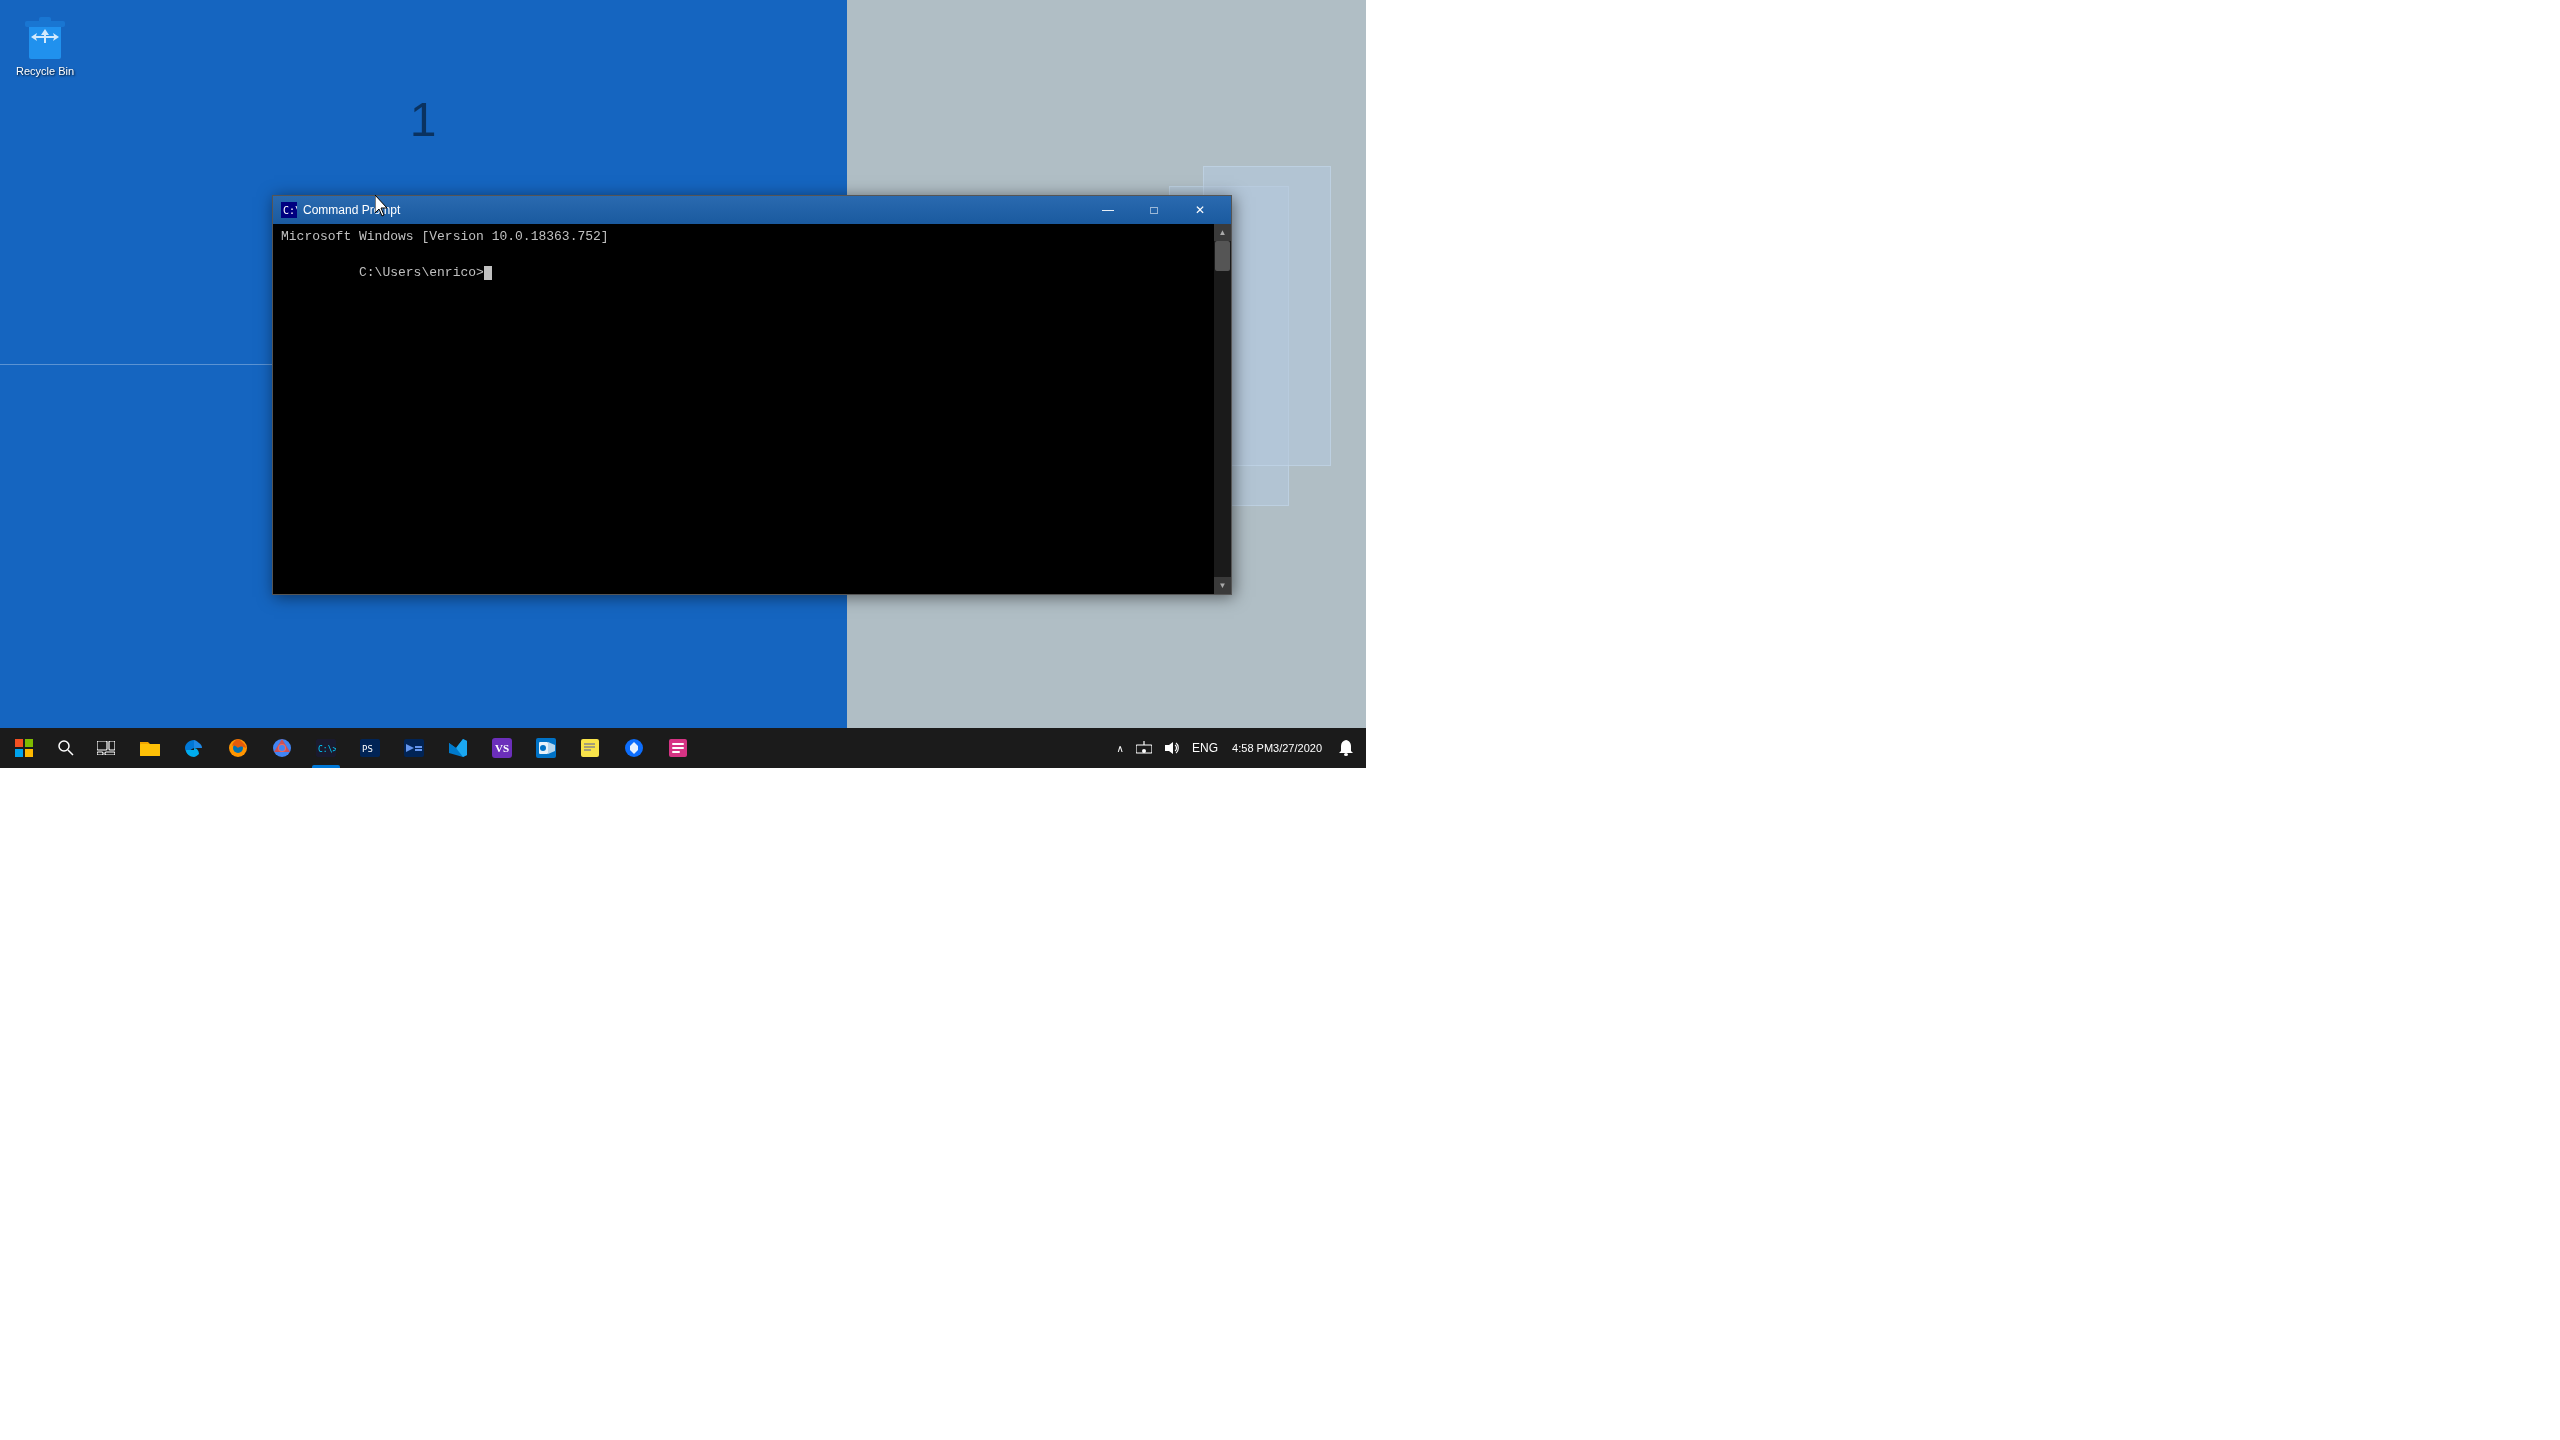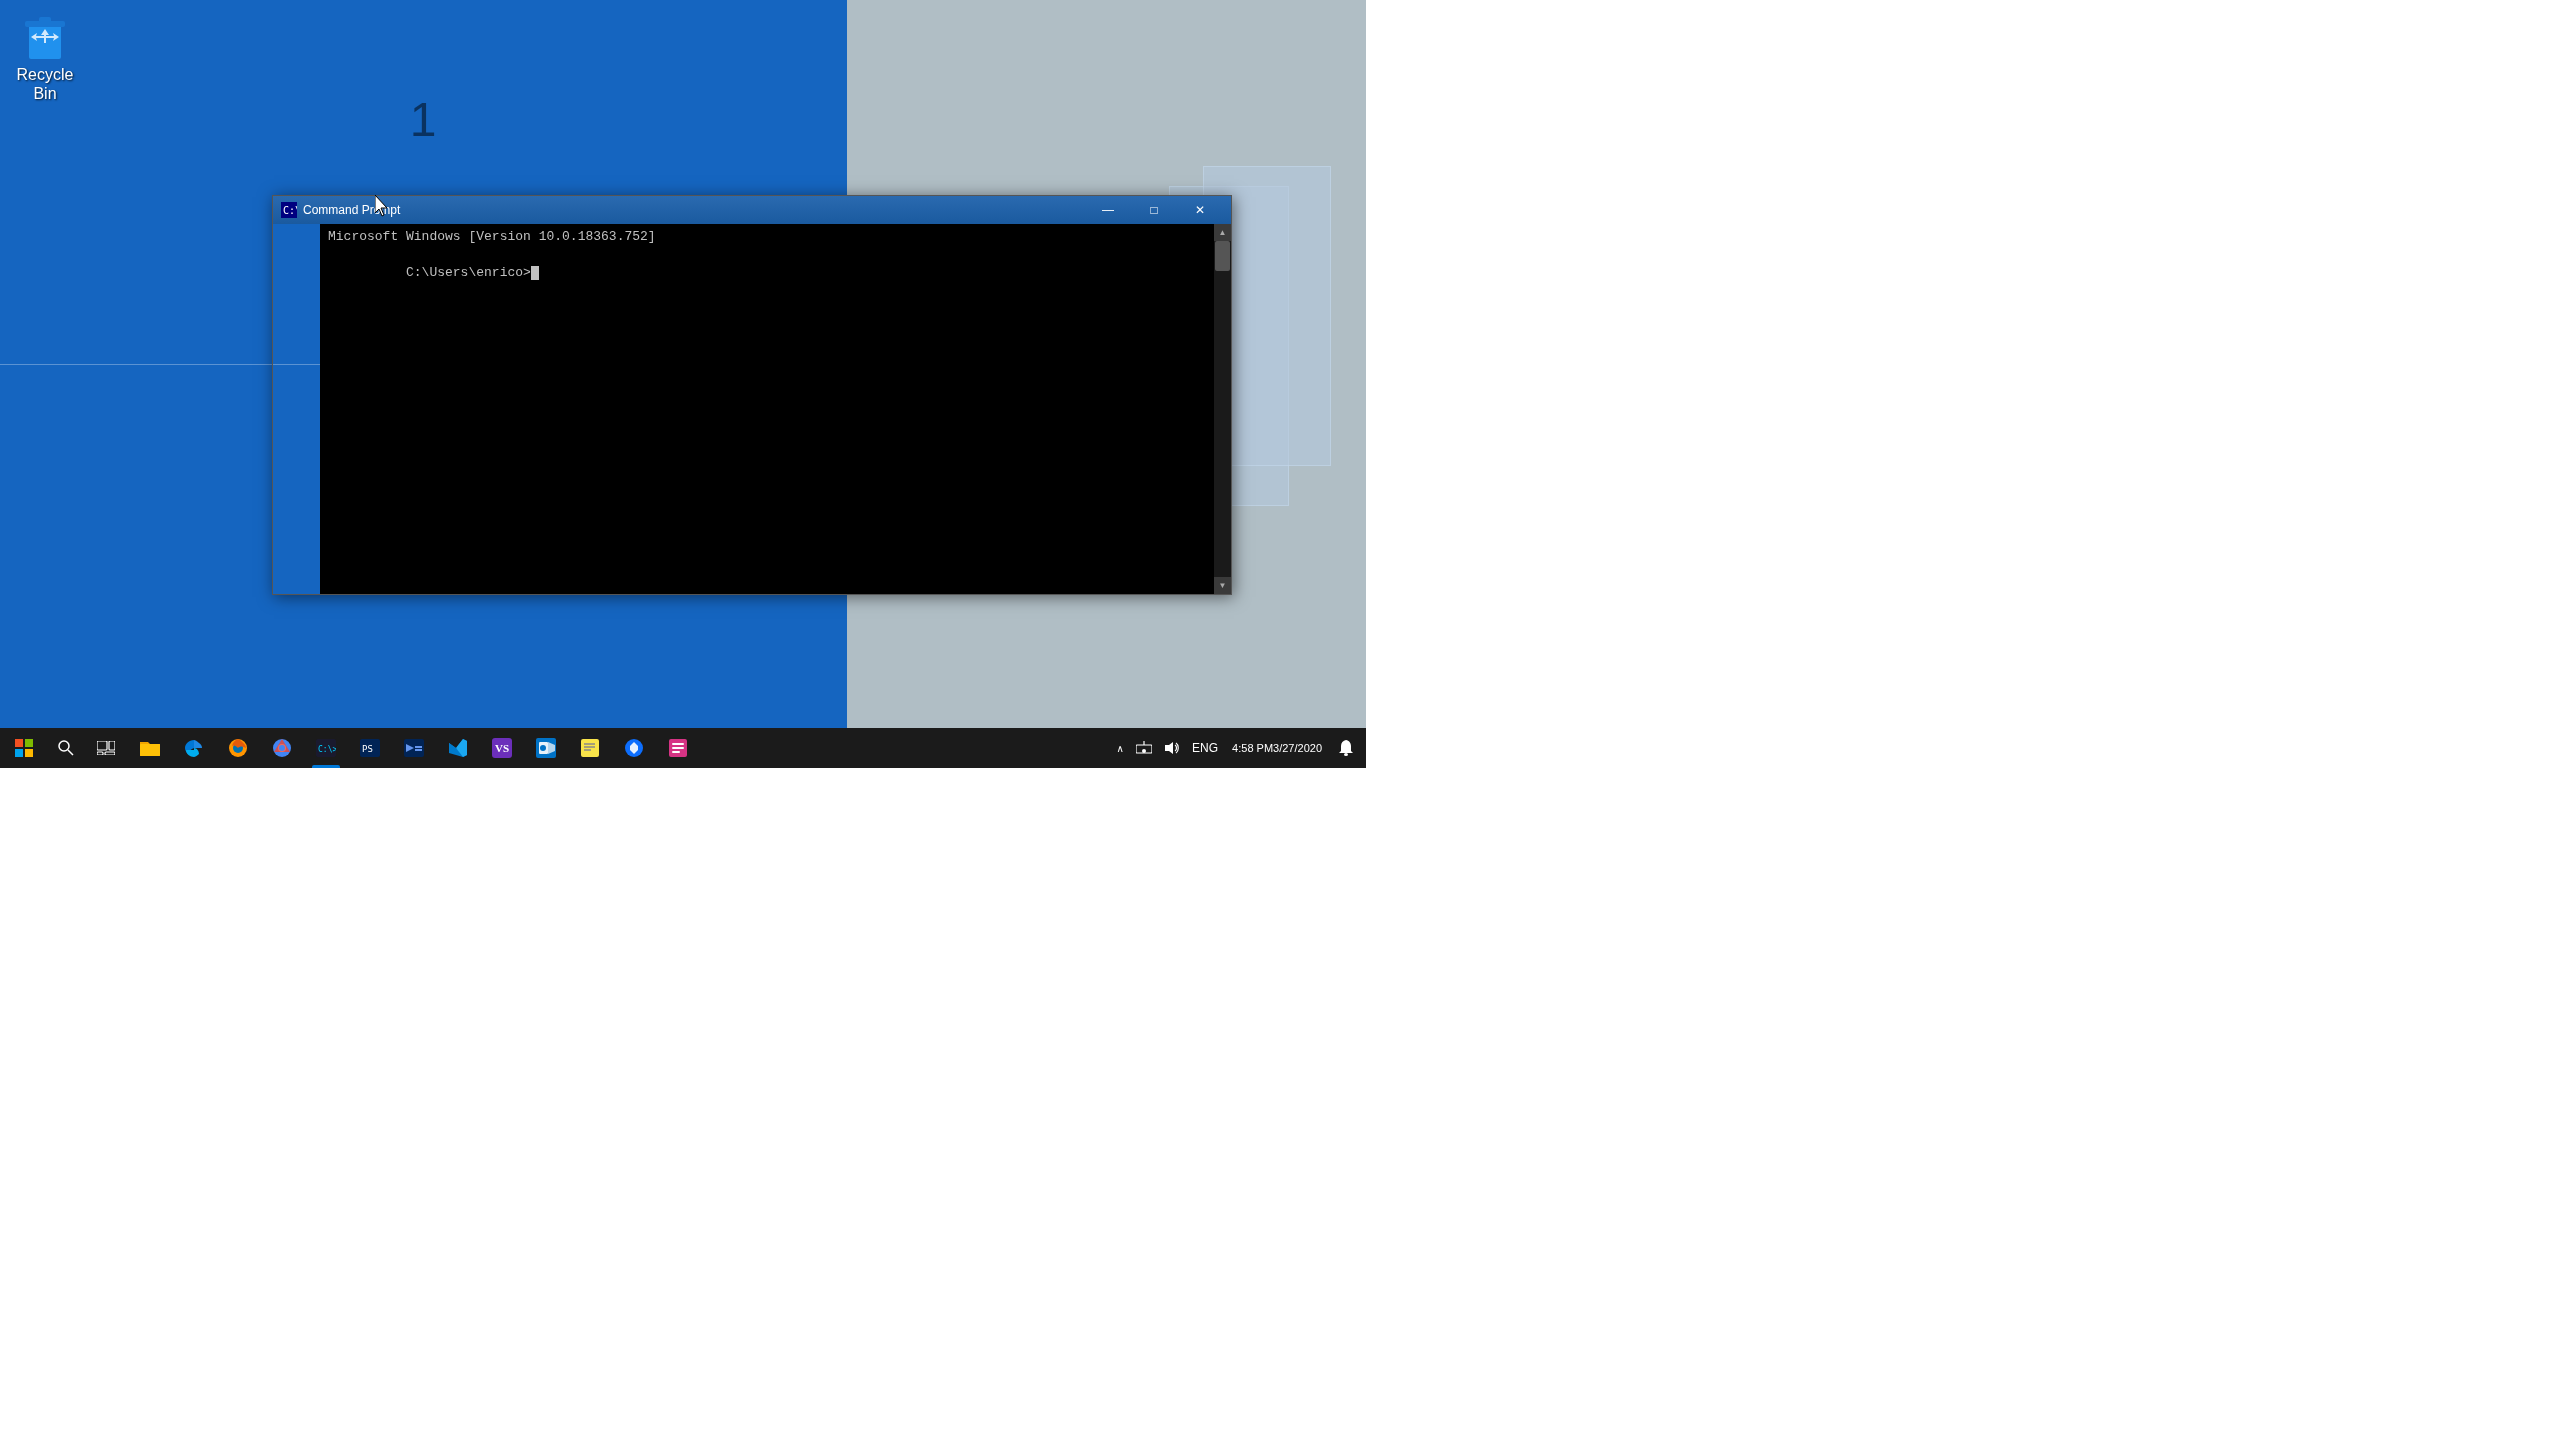--- a/index.html
+++ b/index.html
@@ -82,21 +82,21 @@
     .recycle-bin-icon {
       width: 48px;
       height: 52px;
       margin: 0 auto 4px;
       display: block;
       position: relative;
     }
 
     .recycle-bin-label {
       color: white;
-      font-size: 16px;
+      font-size: 11px;
       text-shadow: 1px 1px 2px rgba(0,0,0,0.8);
       display: block;
       line-height: 1.2;
     }
 
     
     .cmd-window {
       position: absolute;
       top: 195px;
       left: 272px;
@@ -149,21 +149,20 @@
       background: transparent;
       border: none;
       transition: background 0.1s;
     }
 
     .cmd-body {
       background: #000;
       flex: 1;
       display: flex;
       overflow: hidden;
-      margin-left: 47px;
     }
 
     .cmd-content {
       flex: 1;
       padding: 4px 8px;
       color: #c0c0c0;
       font-family: 'Courier New', Consolas, monospace;
       font-size: 13px;
       line-height: 1.4;
       overflow-y: auto;

